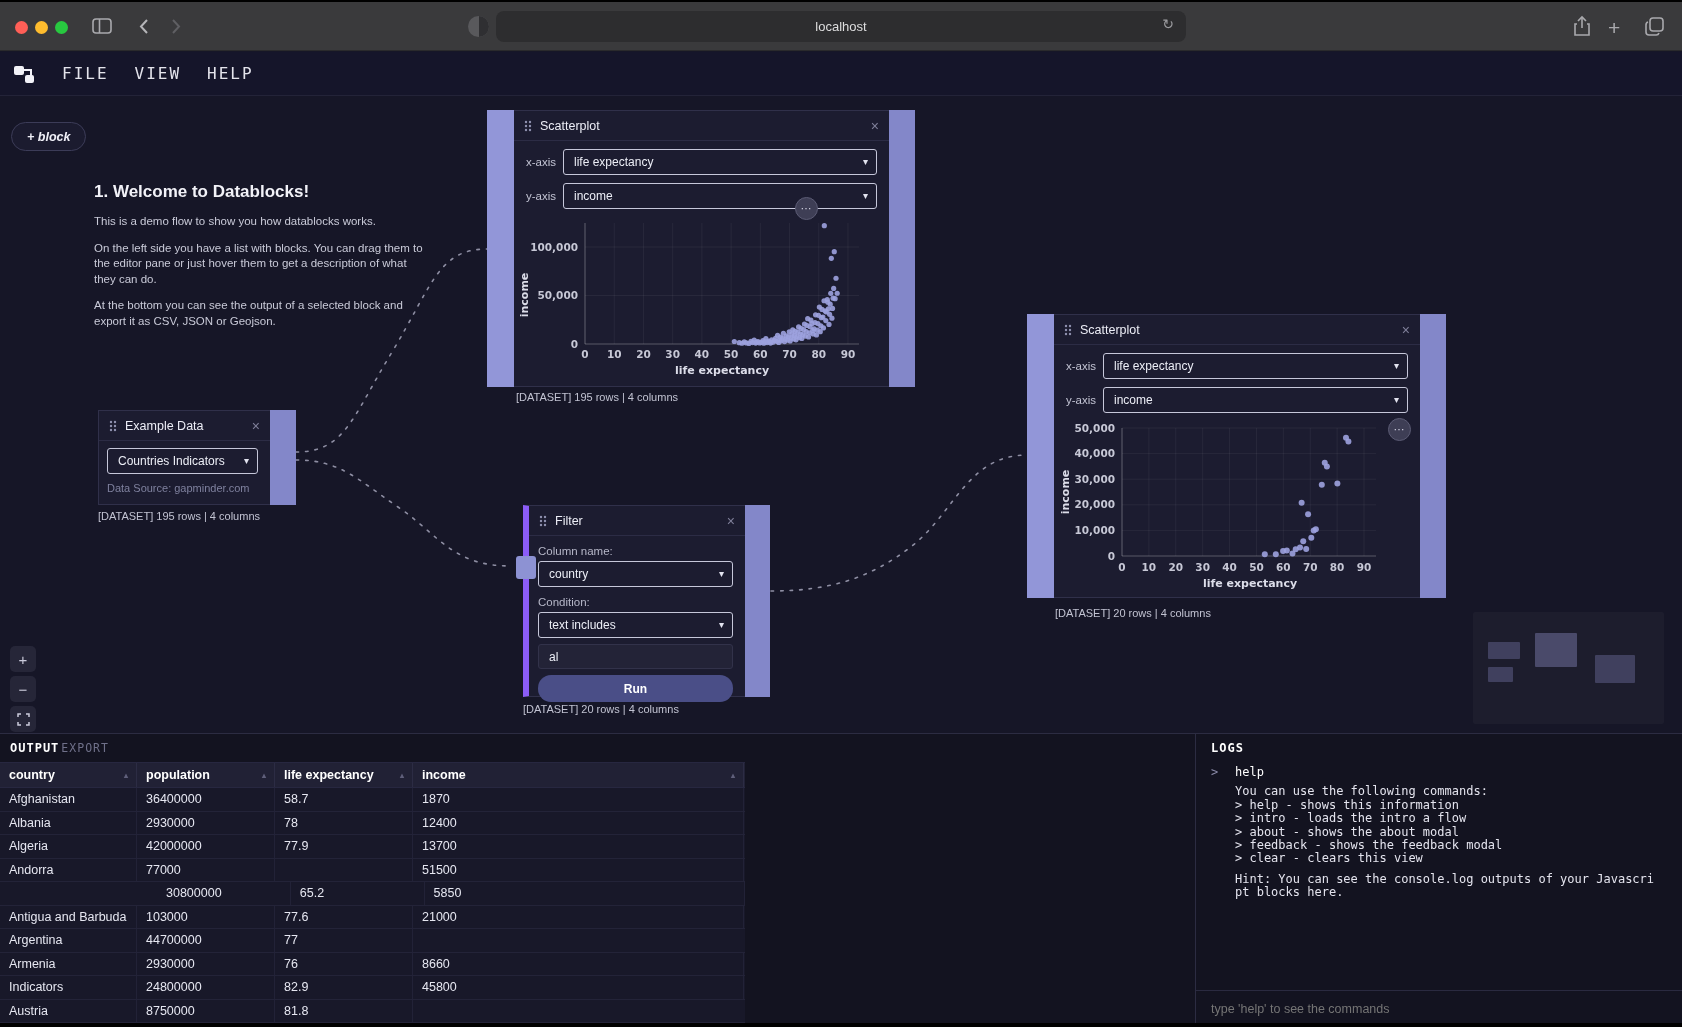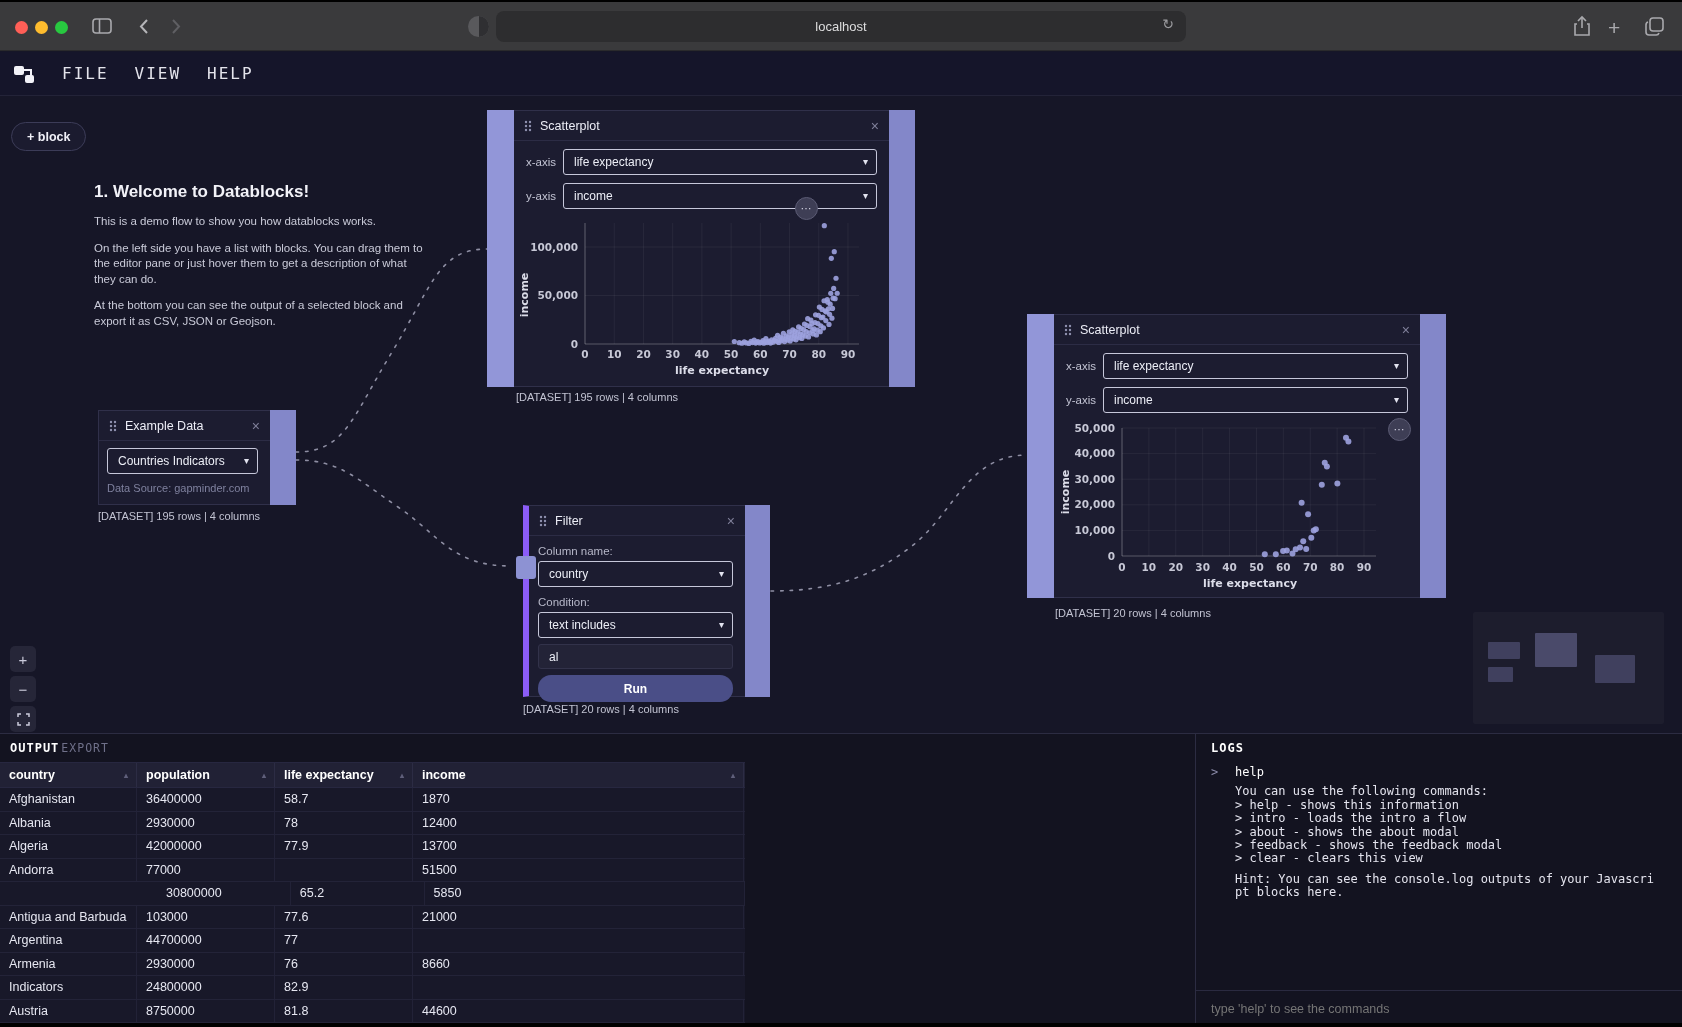--- a/index.html
+++ b/index.html
@@ -27,21 +27,21 @@
              border-bottom:1px solid #232338; display:flex; align-items:center; }
   .logo { margin-left:12px; width:24px; height:24px; }
   .menu-item { font-family:"DejaVu Sans Mono", monospace; font-size:16px; letter-spacing:2px;
                color:#e4e4ec; margin-left:26px; cursor:default; }
 
   
   .canvas { position:absolute; left:0; top:96px; width:1682px; height:637px; background:#161627; }
   .edges { position:absolute; left:0; top:0; width:1682px; height:1027px; pointer-events:none; z-index:1; }
   .addblock { position:absolute; left:11px; top:26px; height:29px; padding:0 15px;
               border:1px solid #3c3c58; border-radius:15px; background:#1b1b2f; color:#f0f0f8;
-              font-size:12.5px; font-weight:bold; display:flex; align-items:center; z-index:2; }
+              font-size:12.5px; font-weight:bold; display:flex; align-items:center; z-index:2;font-style:italic; }
   .welcome { position:absolute; left:94px; top:86px; width:336px; z-index:2; color:#c9cad8; }
   .welcome h1 { font-size:17px; color:#f2f2f8; margin-bottom:12px; }
   .welcome p { font-size:11.5px; line-height:1.35; margin-bottom:11px; }
 
   
   .node { position:absolute; display:flex; z-index:2; }
   .band { width:27px; }
   .band-l { background:#9296d8; }
   .band-r { background:#8387c9; width:26px; }
   .nbody { position:relative; background:#1c1c30; border-top:1px solid #30304a; border-bottom:1px solid #30304a; }
@@ -622,26 +622,26 @@
           <div class="tr">
             <div class="td" style="width: 137px;">Armenia</div>
             <div class="td" style="width: 138px;">2930000</div>
             <div class="td" style="width: 138px;">76</div>
             <div class="td" style="width: 331px;">8660</div>
           </div>
           <div class="tr">
             <div class="td" style="width: 137px;">Indicators</div>
             <div class="td" style="width: 138px;">24800000</div>
             <div class="td" style="width: 138px;">82.9</div>
+            <div class="td" style="width: 331px;">45800</div>
           </div>
           <div class="tr">
             <div class="td" style="width: 137px;">Austria</div>
             <div class="td" style="width: 138px;">8750000</div>
             <div class="td" style="width: 138px;">81.8</div>
-            <div class="td" style="width: 331px;">44600</div>
           </div>
         </div>
     </div>
 
     <div class="logspanel">
       <div class="logshead">
         <span class="ph-main">LOGS</span>
       </div>
       <div class="logbody" id="log-body">
           <div class="logcmd">

